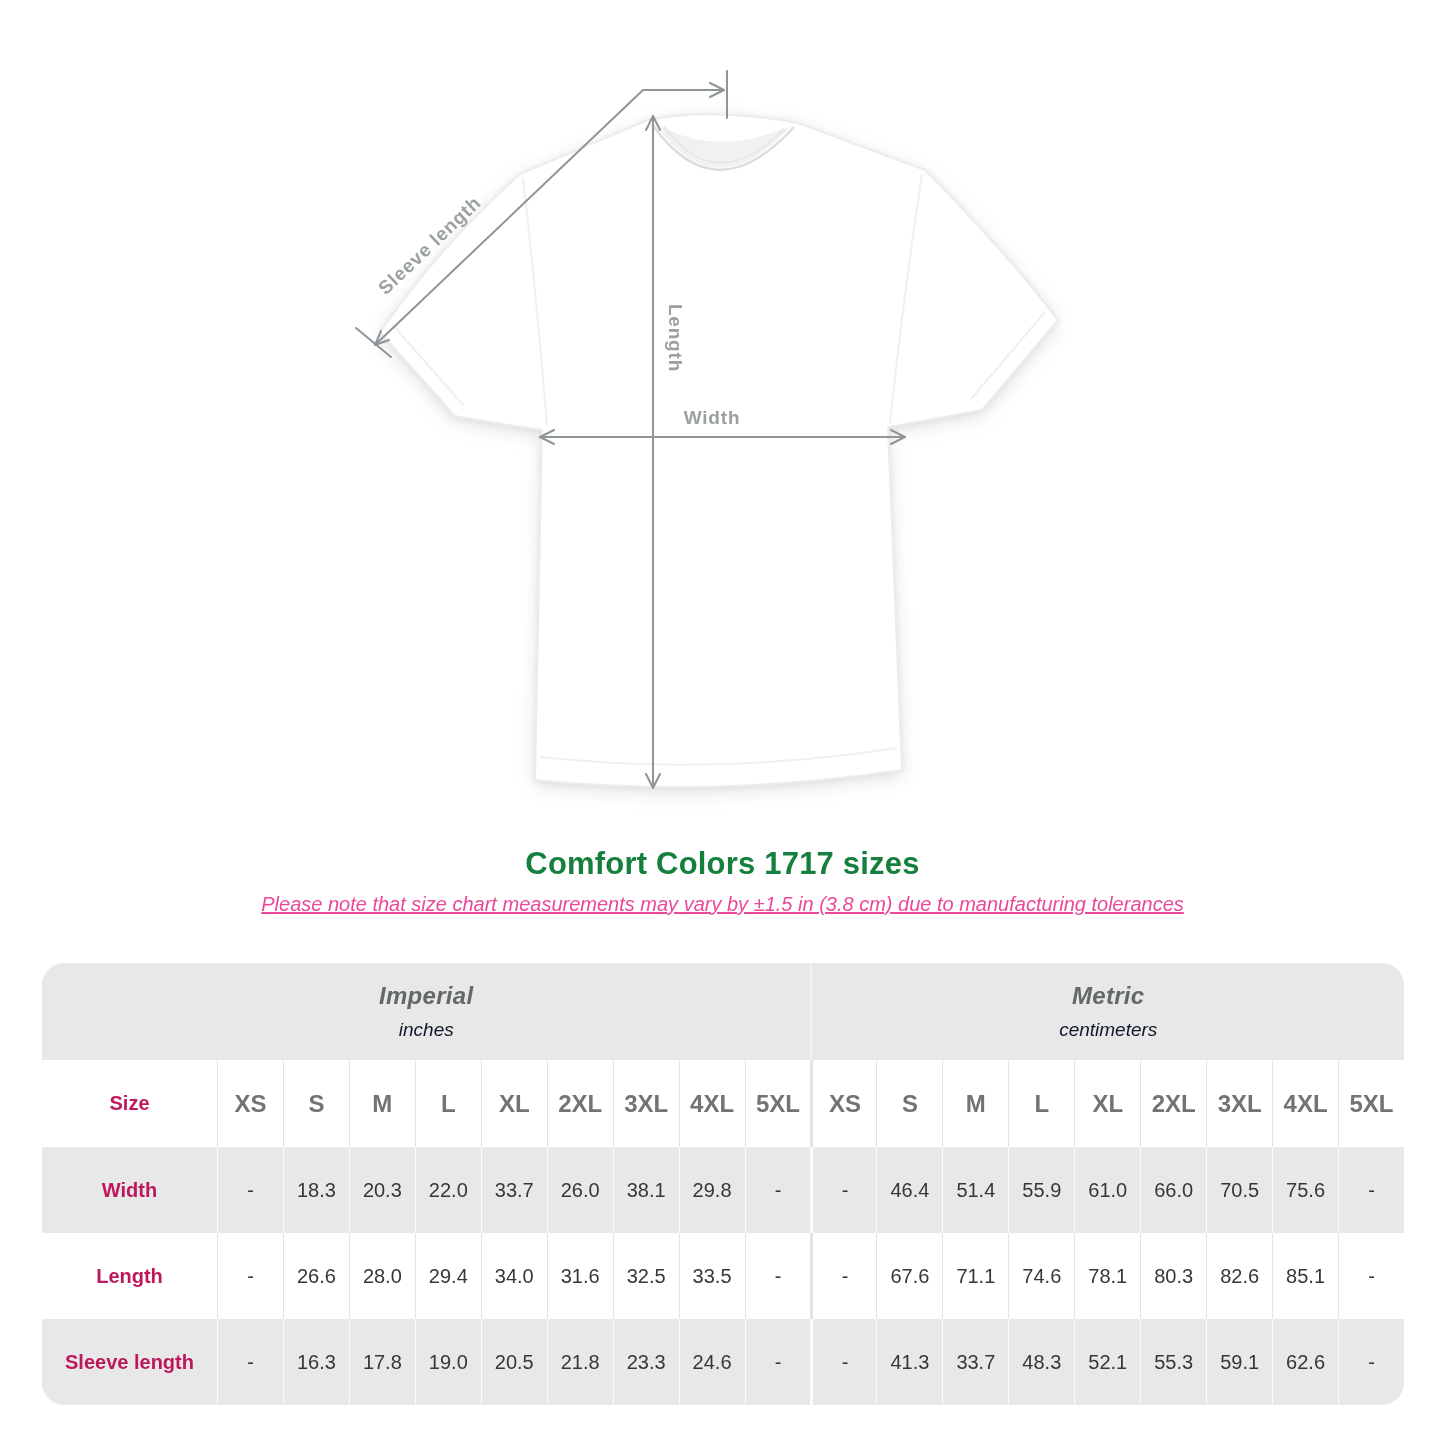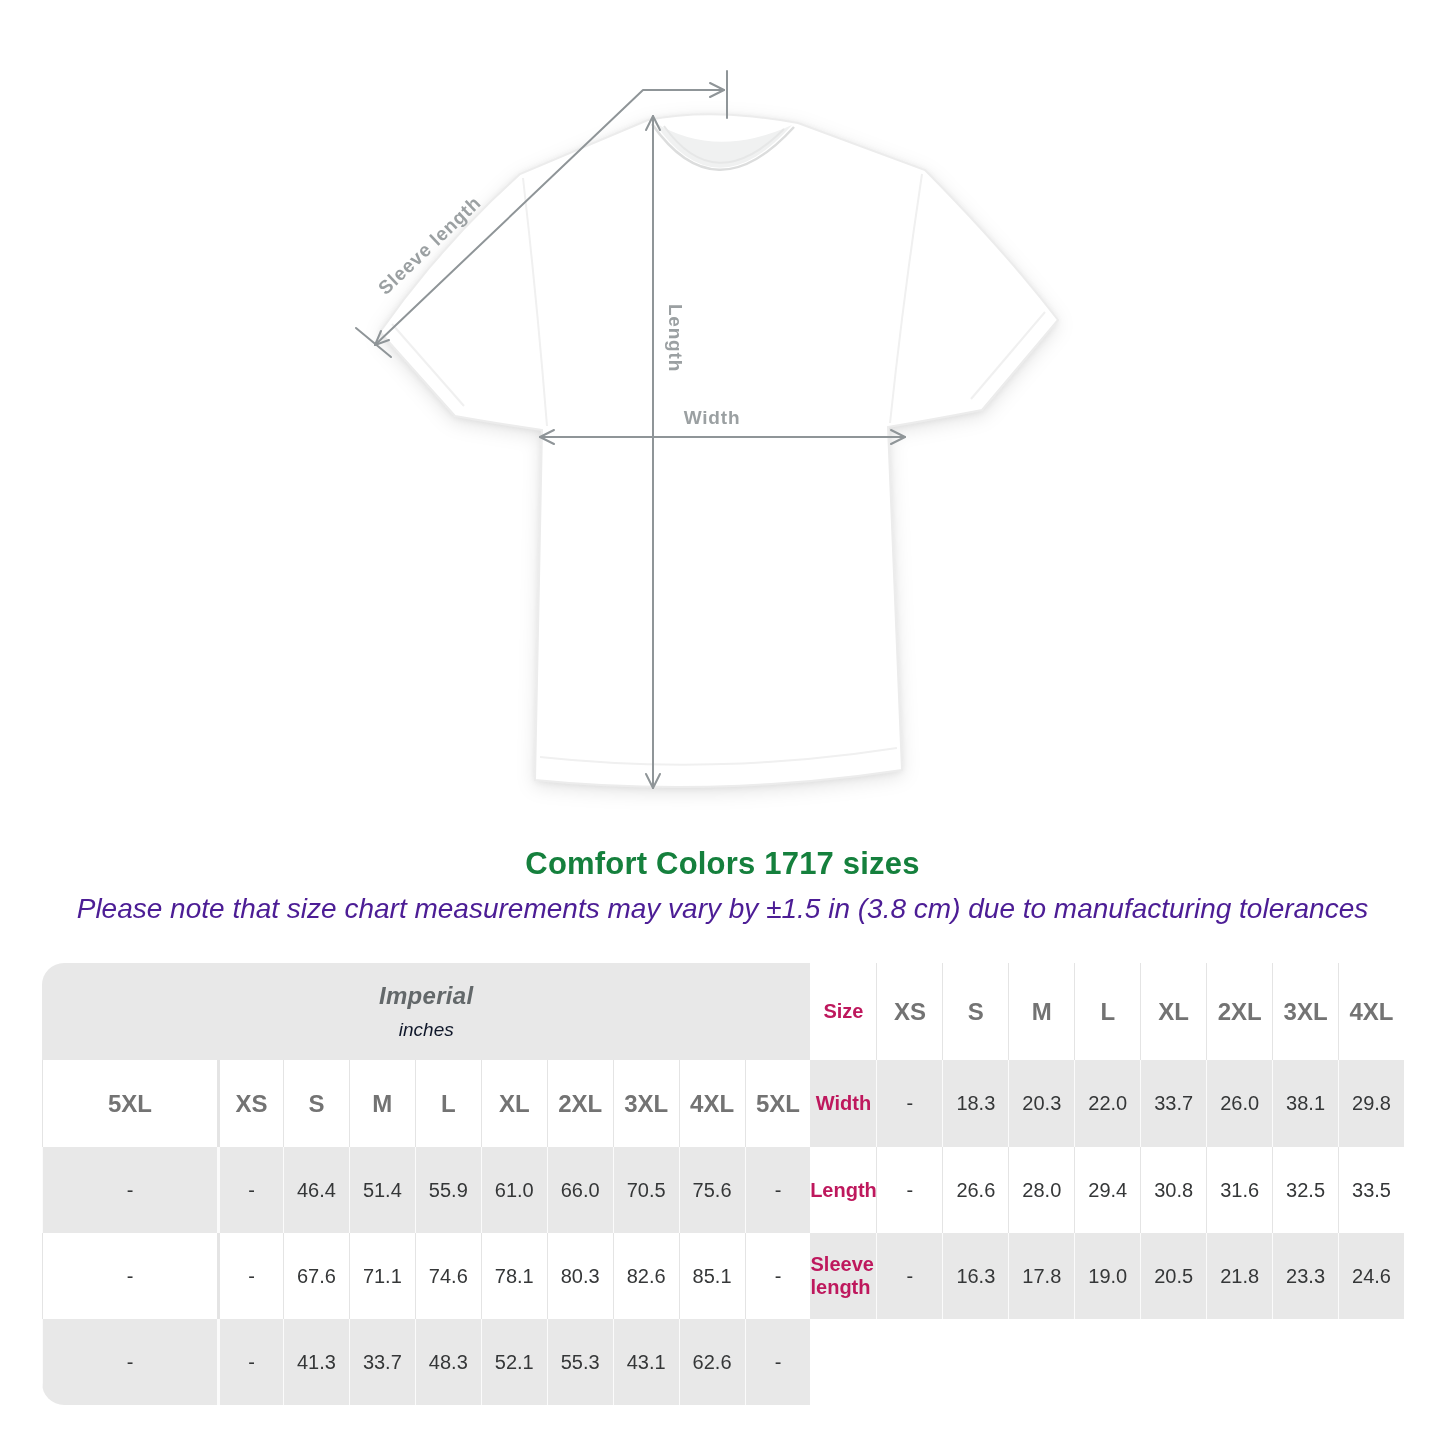--- a/index.html
+++ b/index.html
@@ -8,21 +8,21 @@
     font-family:"Liberation Sans", sans-serif; overflow:hidden;
   }
   .figure { position:absolute; left:0; top:0; }
 
   .title {
     position:absolute; top:846px; left:0; width:100%; text-align:center;
     font-size:31px; font-weight:bold; color:#15803d; letter-spacing:0.2px;
   }
   .note {
     position:absolute; top:893px; left:0; width:100%; text-align:center;
-    font-size:28px; font-style:italic; color:#4c1d95;
+    font-size:20px; font-style:italic; color:#ec4899;text-decoration:underline;
   }
 
   .size-table {
     position:absolute; left:42px; top:963px; width:1362px; height:442px;
     display:grid;
     grid-template-columns:175px repeat(18, 1fr);
     grid-template-rows:97px 87px 86px 86px 86px;
     border-radius:22px; overflow:hidden; background:#ffffff;
   }
   .cell { display:flex; align-items:center; justify-content:center; min-width:0; }
@@ -100,20 +100,24 @@
   </svg>
 
   <div class="title">Comfort Colors 1717 sizes</div>
   <div class="note">Please note that size chart measurements may vary by ±1.5 in (3.8 cm) due to manufacturing tolerances</div>
 
   <div class="size-table" id="sizeTable">
       <div class="cell band" style="grid-column: 1 / span 10;">
         <div class="uname">Imperial</div>
         <div class="usub">inches</div>
       </div>
+      <div class="cell band metric" style="grid-column: 11 / span 9;">
+        <div class="uname">Metric</div>
+        <div class="usub">centimeters</div>
+      </div>
       <div class="cell hrow rlabel">Size</div>
       <div class="cell hrow b">XS</div>
       <div class="cell hrow b">S</div>
       <div class="cell hrow b">M</div>
       <div class="cell hrow b">L</div>
       <div class="cell hrow b">XL</div>
       <div class="cell hrow b">2XL</div>
       <div class="cell hrow b">3XL</div>
       <div class="cell hrow b">4XL</div>
       <div class="cell hrow b">5XL</div>
@@ -143,21 +147,21 @@
       <div class="cell grayrow b">61.0</div>
       <div class="cell grayrow b">66.0</div>
       <div class="cell grayrow b">70.5</div>
       <div class="cell grayrow b">75.6</div>
       <div class="cell grayrow b">-</div>
       <div class="cell whiterow rlabel">Length</div>
       <div class="cell whiterow b">-</div>
       <div class="cell whiterow b">26.6</div>
       <div class="cell whiterow b">28.0</div>
       <div class="cell whiterow b">29.4</div>
-      <div class="cell whiterow b">30.8</div>
+      <div class="cell whiterow b">34.0</div>
       <div class="cell whiterow b">31.6</div>
       <div class="cell whiterow b">32.5</div>
       <div class="cell whiterow b">33.5</div>
       <div class="cell whiterow b">-</div>
       <div class="cell whiterow b sep">-</div>
       <div class="cell whiterow b">67.6</div>
       <div class="cell whiterow b">71.1</div>
       <div class="cell whiterow b">74.6</div>
       <div class="cell whiterow b">78.1</div>
       <div class="cell whiterow b">80.3</div>
@@ -173,18 +177,18 @@
       <div class="cell grayrow b">21.8</div>
       <div class="cell grayrow b">23.3</div>
       <div class="cell grayrow b">24.6</div>
       <div class="cell grayrow b">-</div>
       <div class="cell grayrow b sep">-</div>
       <div class="cell grayrow b">41.3</div>
       <div class="cell grayrow b">33.7</div>
       <div class="cell grayrow b">48.3</div>
       <div class="cell grayrow b">52.1</div>
       <div class="cell grayrow b">55.3</div>
-      <div class="cell grayrow b">43.1</div>
+      <div class="cell grayrow b">59.1</div>
       <div class="cell grayrow b">62.6</div>
       <div class="cell grayrow b">-</div>
     </div>
 
 </div>
 
 </body></html>

